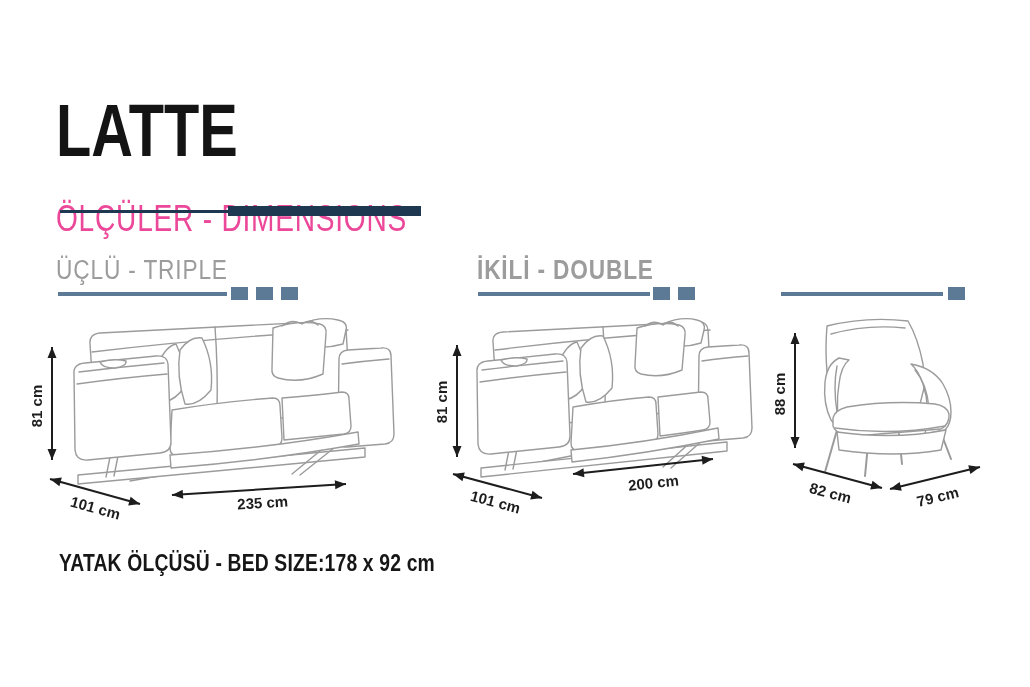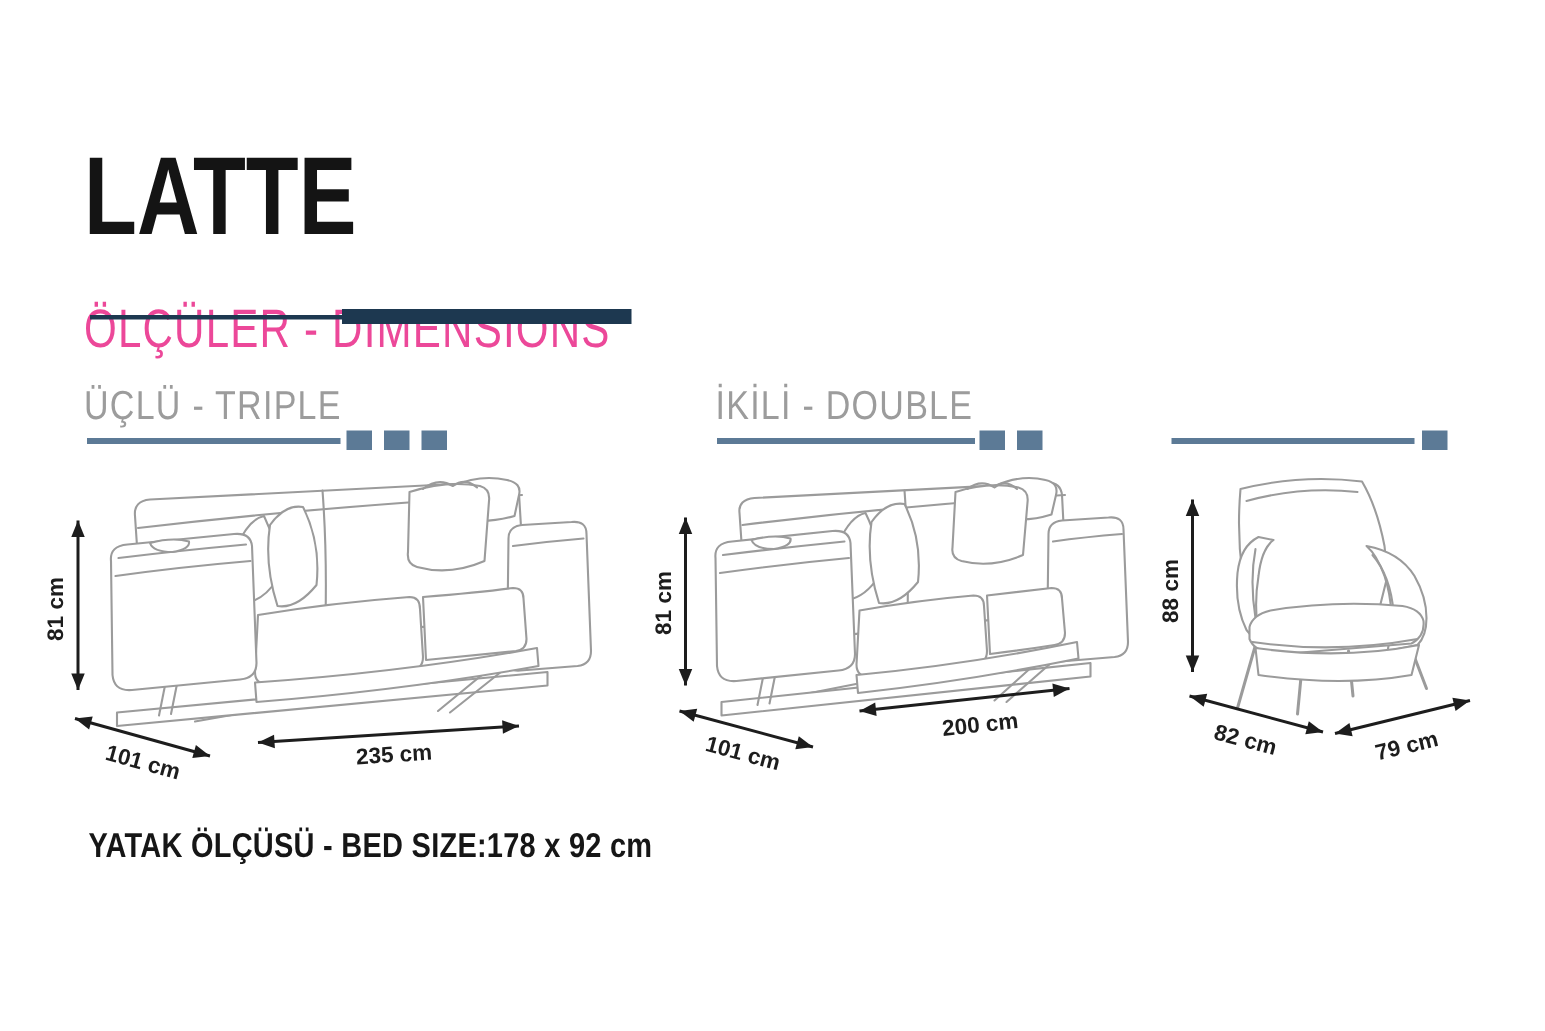--- a/index.html
+++ b/index.html
@@ -65,21 +65,21 @@
   <div class="sec-label" style="left:56px;">
     <span class="condensed84">ÜÇLÜ - TRIPLE</span>
   </div>
   <div class="sec-line" style="left:58px; width:169px;"></div>
   <div class="squares" style="left:231px;">
       <span class="sq"></span>
       <span class="sq"></span>
       <span class="sq"></span>
     </div>
 
-  <div class="sec-label" style="left:477px;">
+  <div class="sec-label" style="left:477px;font-weight:bold;">
     <span class="condensed84">İKİLİ - DOUBLE</span>
   </div>
   <div class="sec-line" style="left:478px; width:172px;"></div>
   <div class="squares" style="left:653px;">
       <span class="sq"></span>
       <span class="sq"></span>
     </div>
 
   <div class="sec-line" style="left:781px; width:162px;"></div>
   <div class="squares" style="left:948px;">

